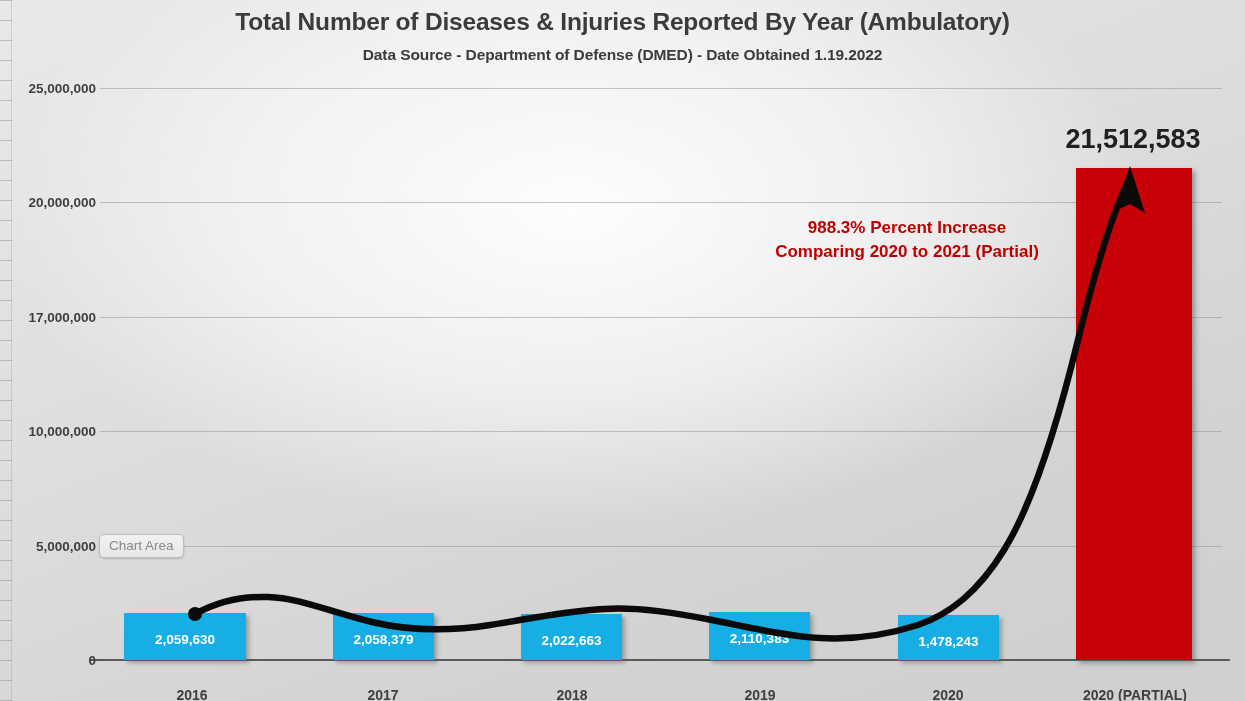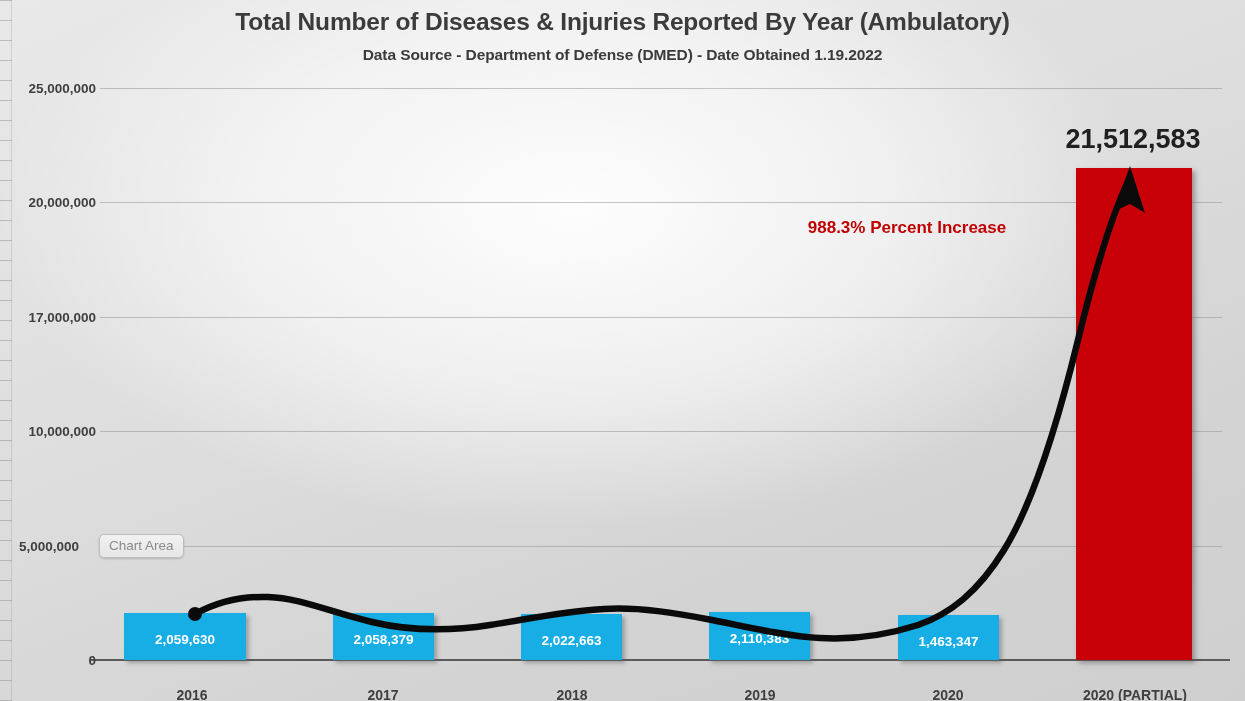--- a/index.html
+++ b/index.html
@@ -108,39 +108,39 @@
     <div class="gridline" style="top:458px;"></div>
   </div>
 
   <div id="axis-line"></div>
 
   <div id="ylabels">
     <div class="ytick" style="top:88px;">25,000,000</div>
     <div class="ytick" style="top:202px;">20,000,000</div>
     <div class="ytick" style="top:317px;">17,000,000</div>
     <div class="ytick" style="top:431px;">10,000,000</div>
-    <div class="ytick" style="top:546px;text-align:center;">5,000,000</div>
+    <div class="ytick" style="top:546px;">5,000,000</div>
     <div class="ytick" style="top:660px;">0</div>
   </div>
 
   <div id="bars">
     <div class="bar blue" style="left:124px;width:122px;height:47px;">
       <span class="bar-label">2,059,630</span>
     </div>
     <div class="bar blue" style="left:333px;width:101px;height:47px;">
       <span class="bar-label">2,058,379</span>
     </div>
     <div class="bar blue" style="left:521px;width:101px;height:46px;">
       <span class="bar-label">2,022,663</span>
     </div>
     <div class="bar blue" style="left:709px;width:101px;height:48px;margin-top:16px;">
       <span class="bar-label">2,110,383</span>
     </div>
     <div class="bar blue" style="left:898px;width:101px;height:45px;">
-      <span class="bar-label">1,463,347</span>
+      <span class="bar-label">1,478,243</span>
     </div>
     <div class="bar red" style="left:1076px;width:116px;height:492px;">
       <span class="bar-label"></span>
     </div>
   </div>
 
   <div id="red-value">21,512,583</div>
 
   <svg id="curve-svg" viewBox="0 0 1245 701">
     <path d="M195,614
@@ -156,20 +156,21 @@
              C 1098,258 1114,212 1126,186" fill="none" stroke="#0a0a0a" stroke-width="6.5" stroke-linecap="round" stroke-linejoin="round"></path>
     <circle cx="195" cy="614" r="7" fill="#0a0a0a"></circle>
   </svg>
 
   <svg id="arrow-svg" viewBox="0 0 1245 701">
     <polygon points="1130,166 1145,213 1130,204 1113,212" fill="#0a0a0a"></polygon>
   </svg>
 
   <div id="annotation">
     <div>988.3% Percent Increase</div>
+    <div>Comparing 2020 to 2021 (Partial)</div>
   </div>
 
   <div id="chart-area-tip">Chart Area</div>
 
   <div>
     <div class="xtick" style="left:192px;">2016</div>
     <div class="xtick" style="left:383px;">2017</div>
     <div class="xtick" style="left:572px;">2018</div>
     <div class="xtick" style="left:760px;">2019</div>
     <div class="xtick" style="left:948px;">2020</div>

